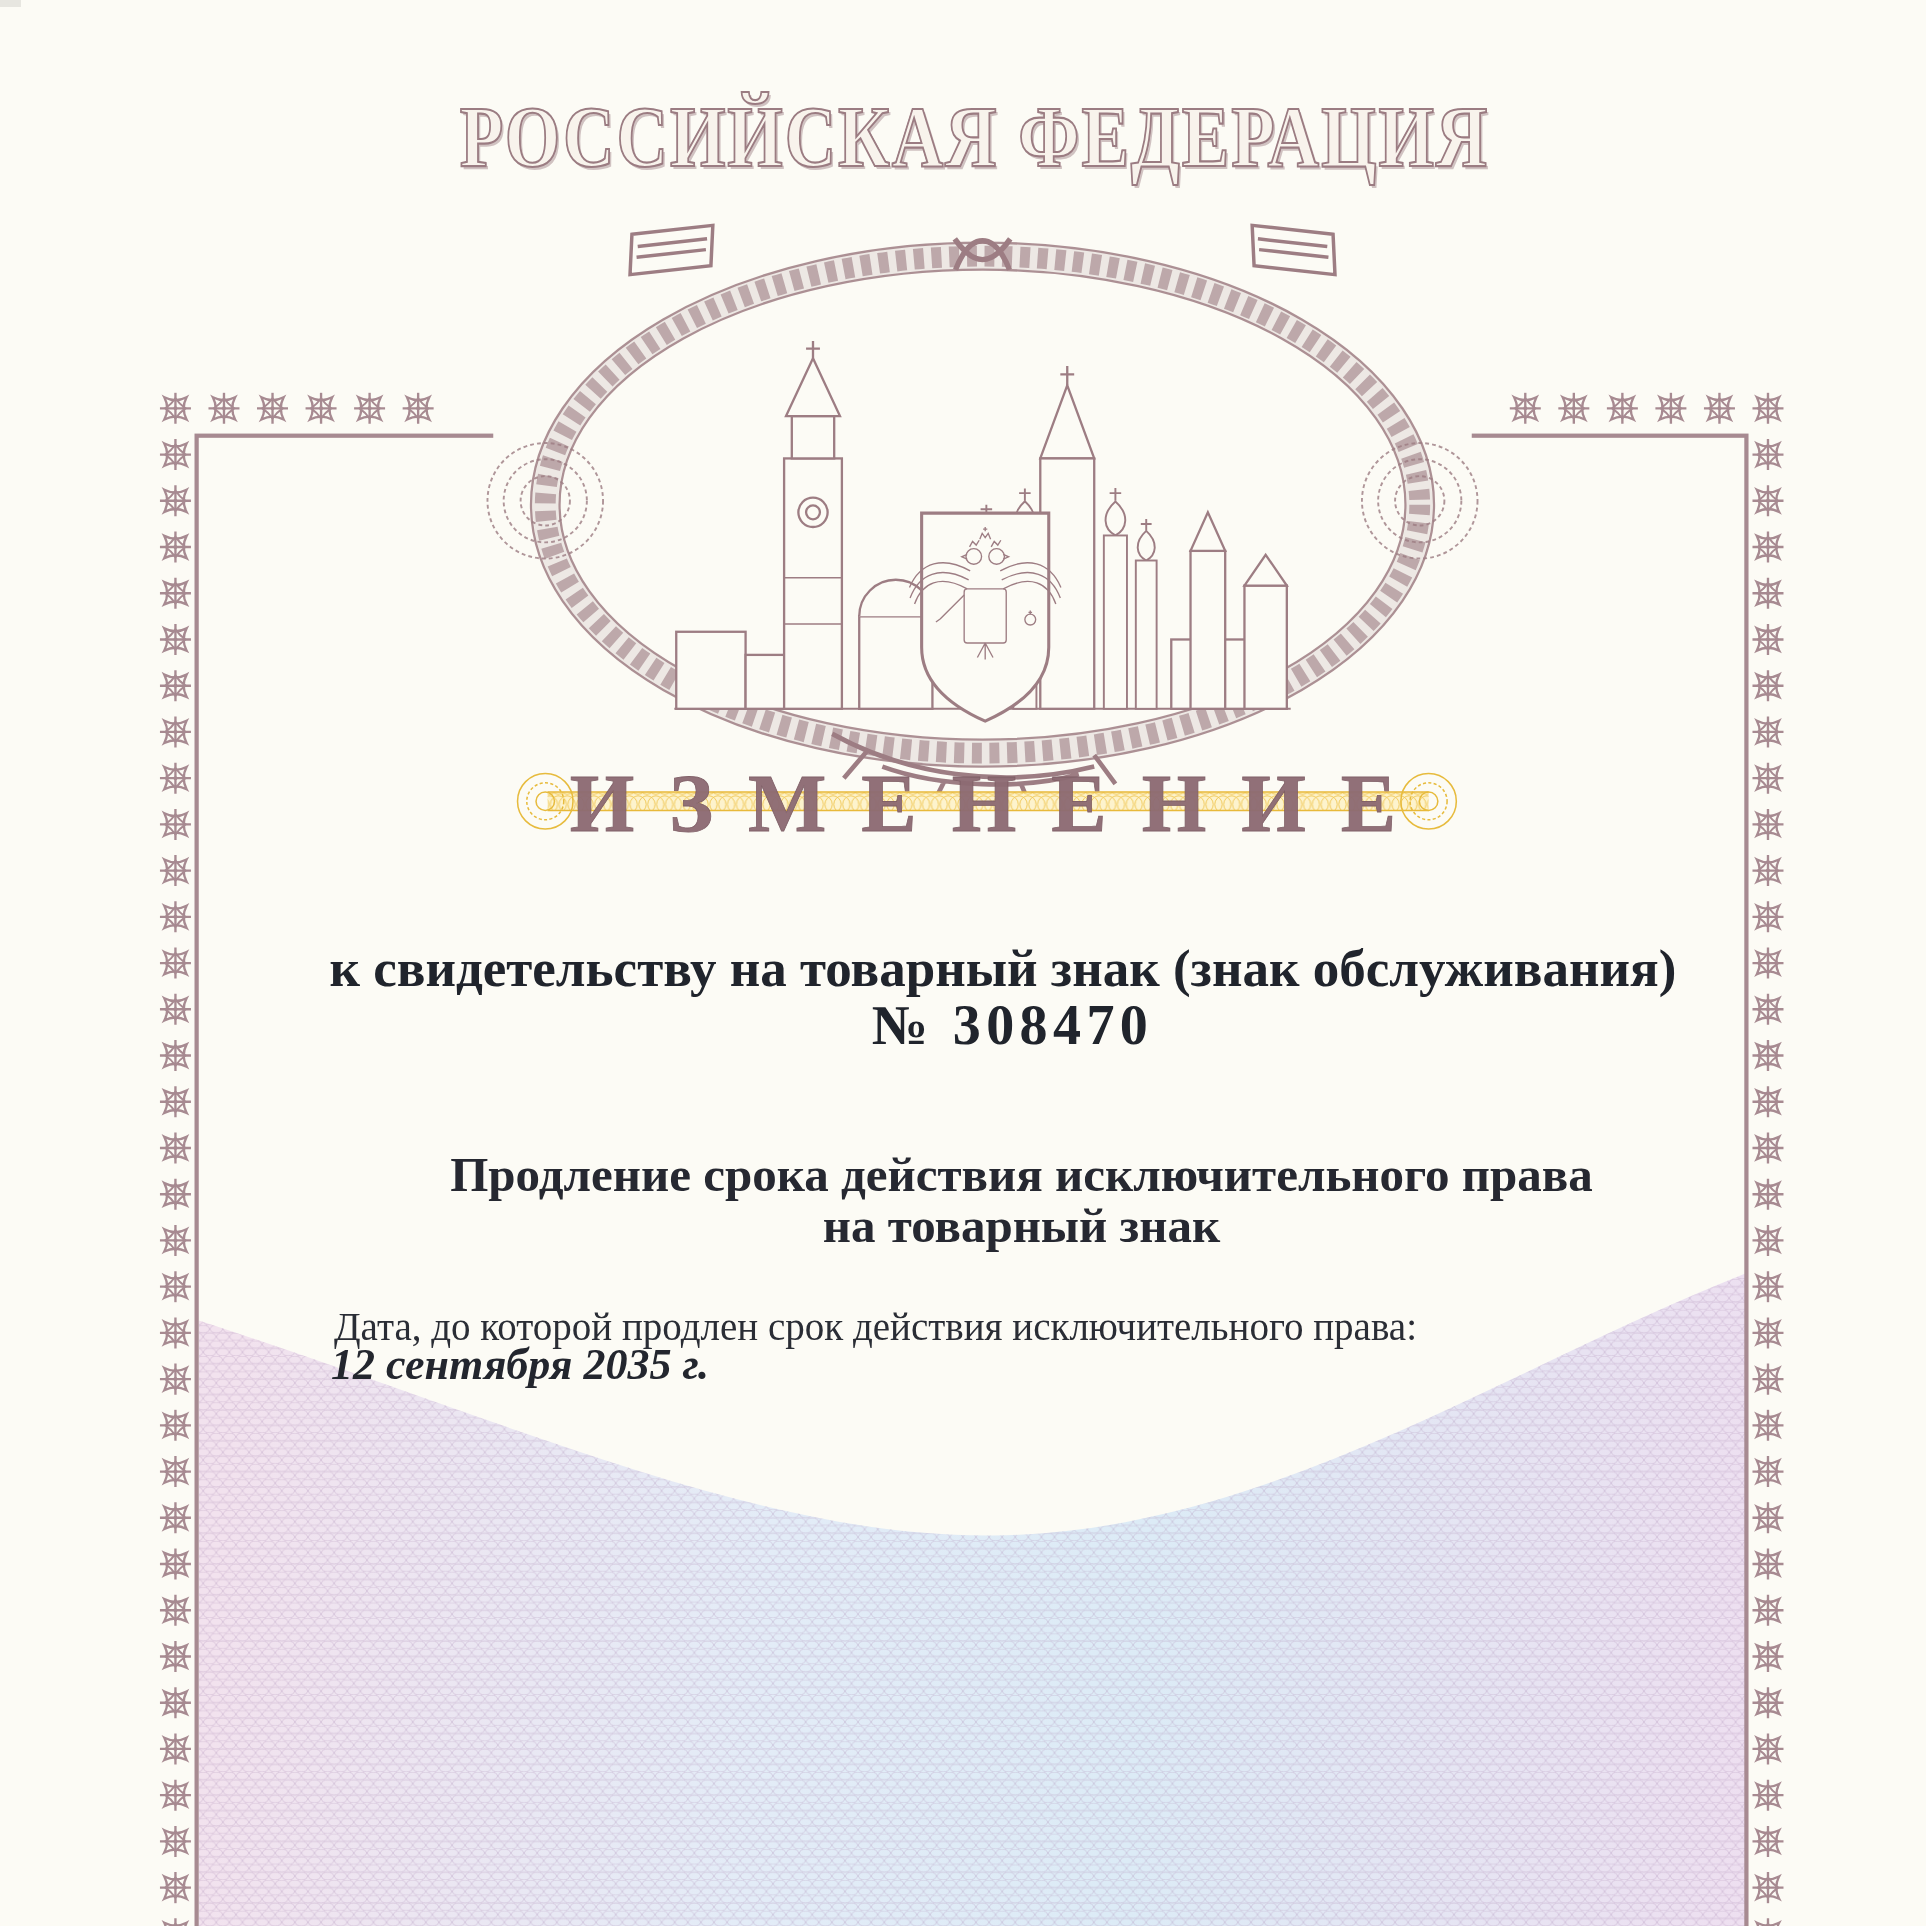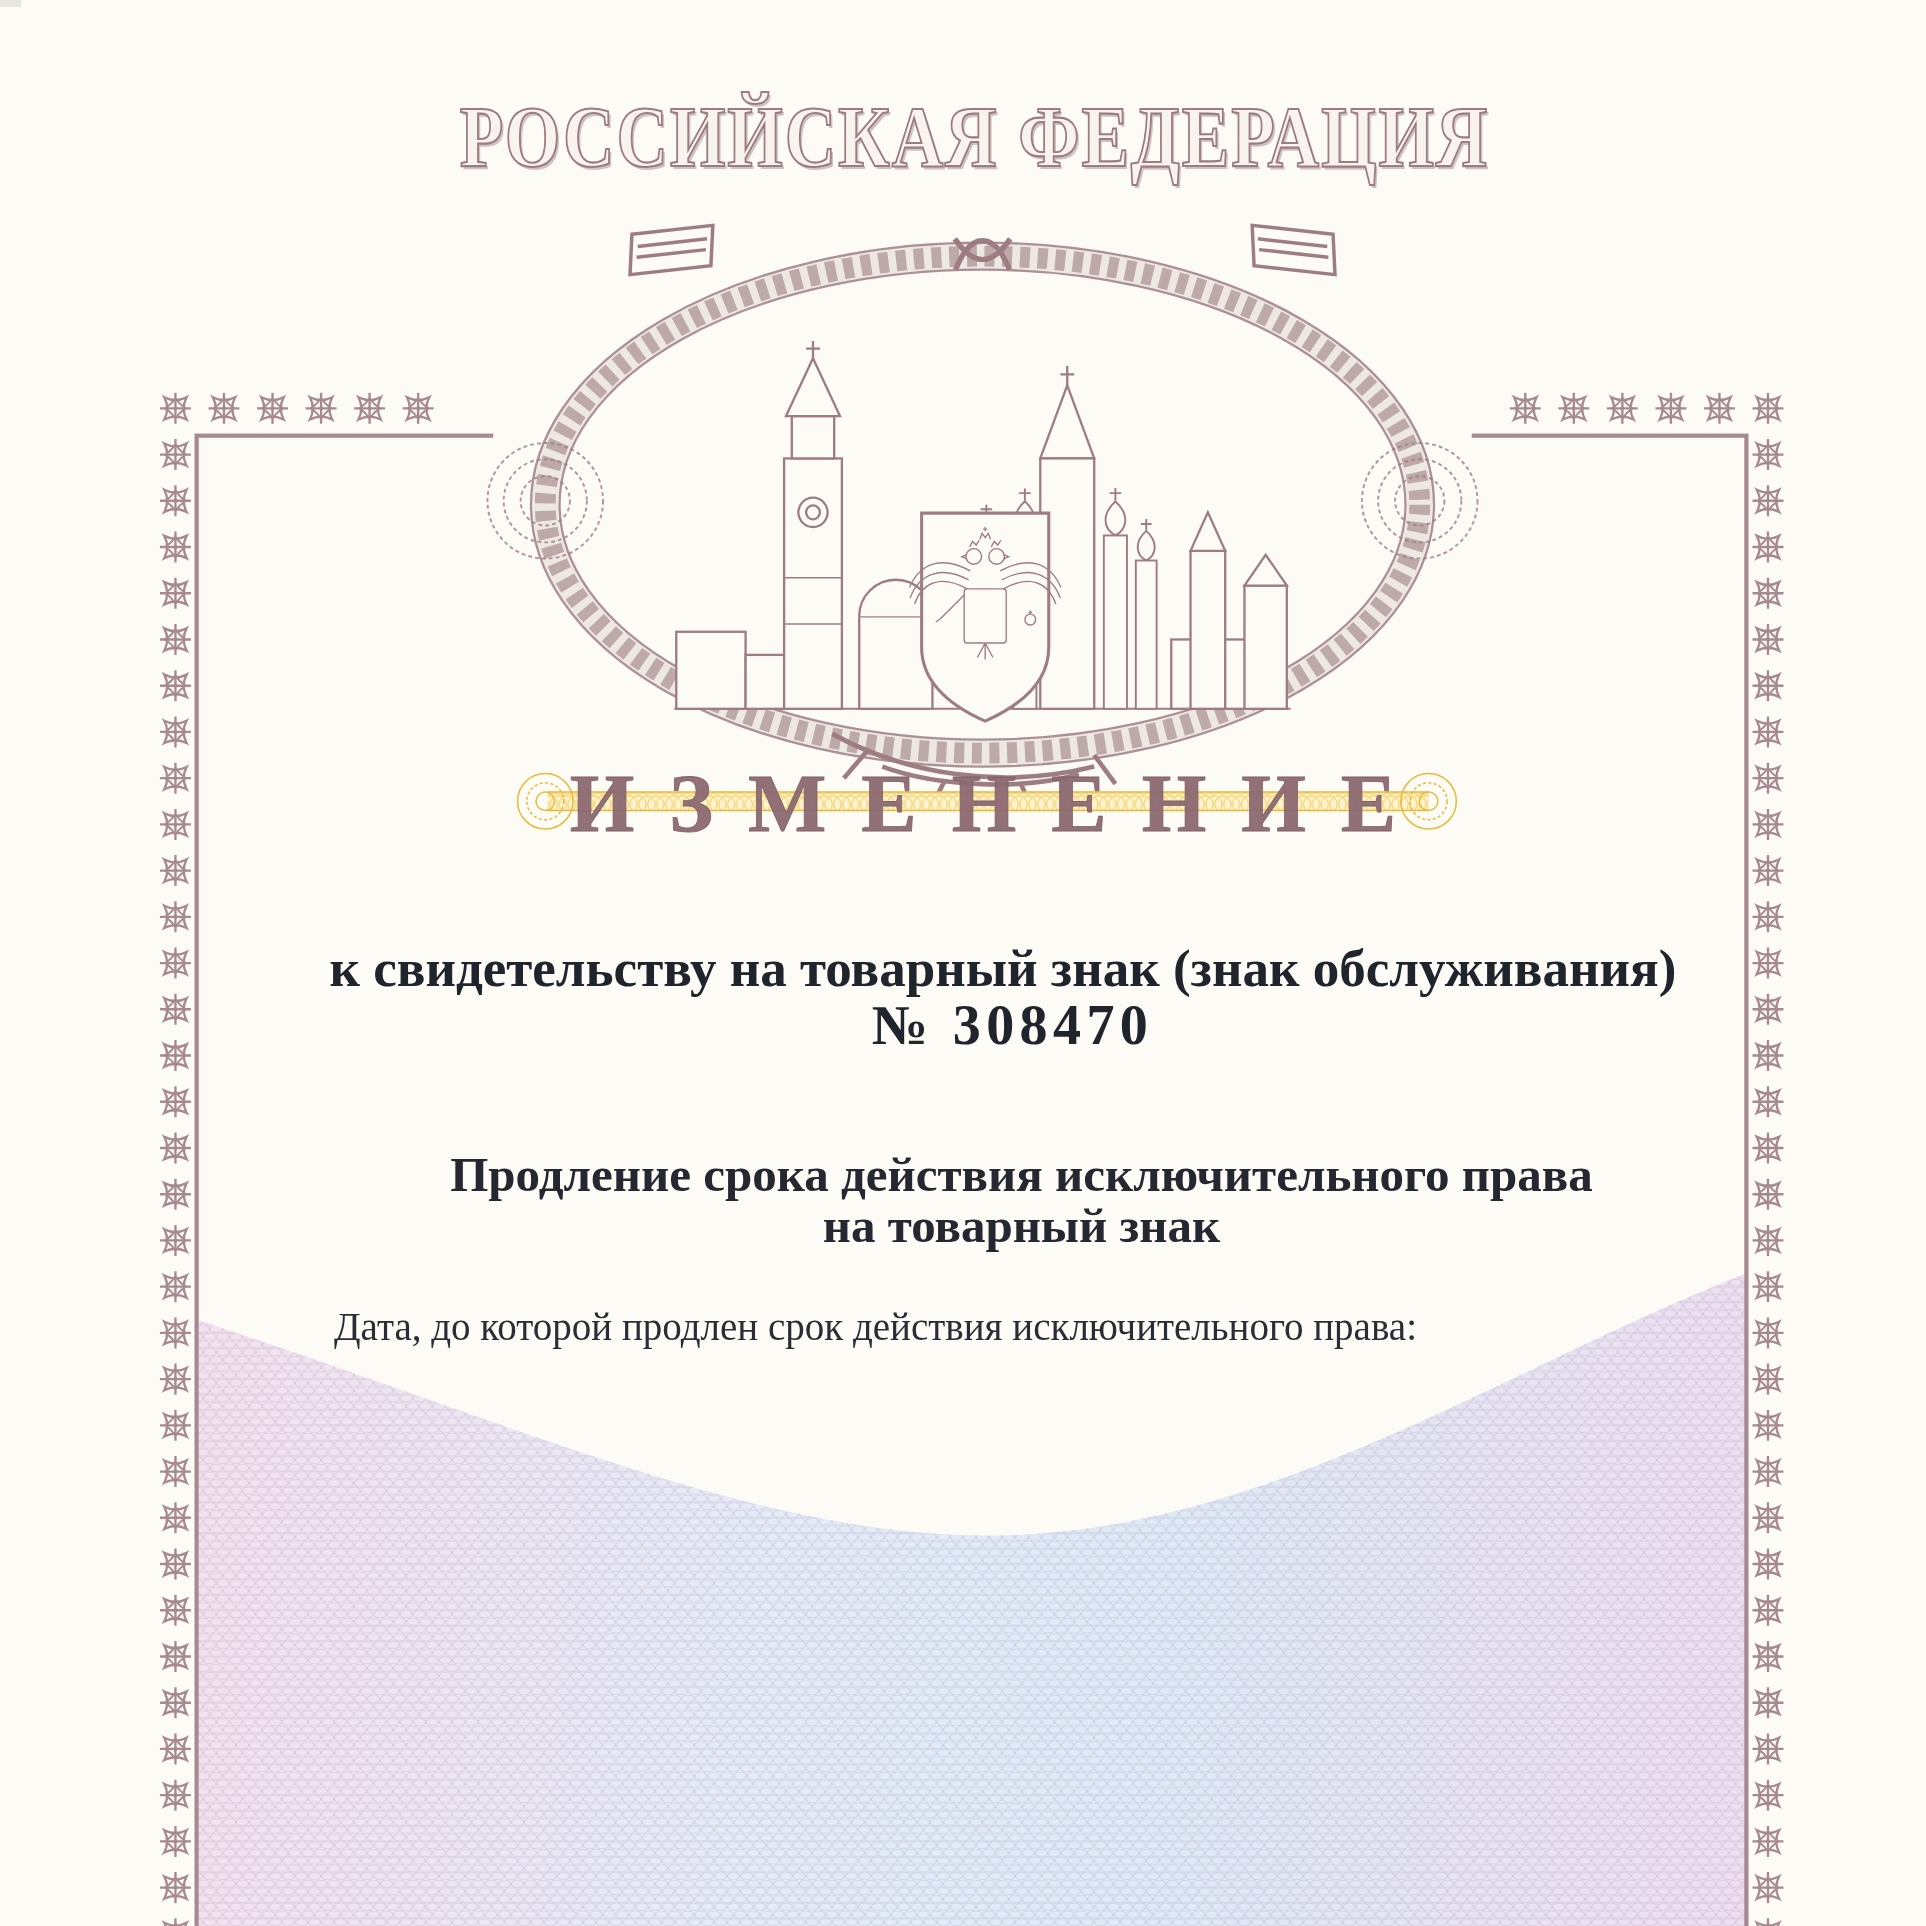--- a/index.html
+++ b/index.html
@@ -381,16 +381,17 @@
 
   <div class="t doctype">ИЗМЕНЕНИЕ</div>
 
   <div class="t subtitle">к свидетельству на товарный знак (знак обслуживания)</div>
   <div class="t number">№ 308470</div>
 
   <div class="t action1">Продление срока действия исключительного права</div>
   <div class="t action2">на товарный знак</div>
 
   <div class="t datelabel">Дата, до которой продлен срок действия исключительного права:</div>
+  <div class="t datevalue">12 сентября 2035 г.</div>
 
   <div class="scanmark"></div>
 </div>
 
 
 </body></html>

